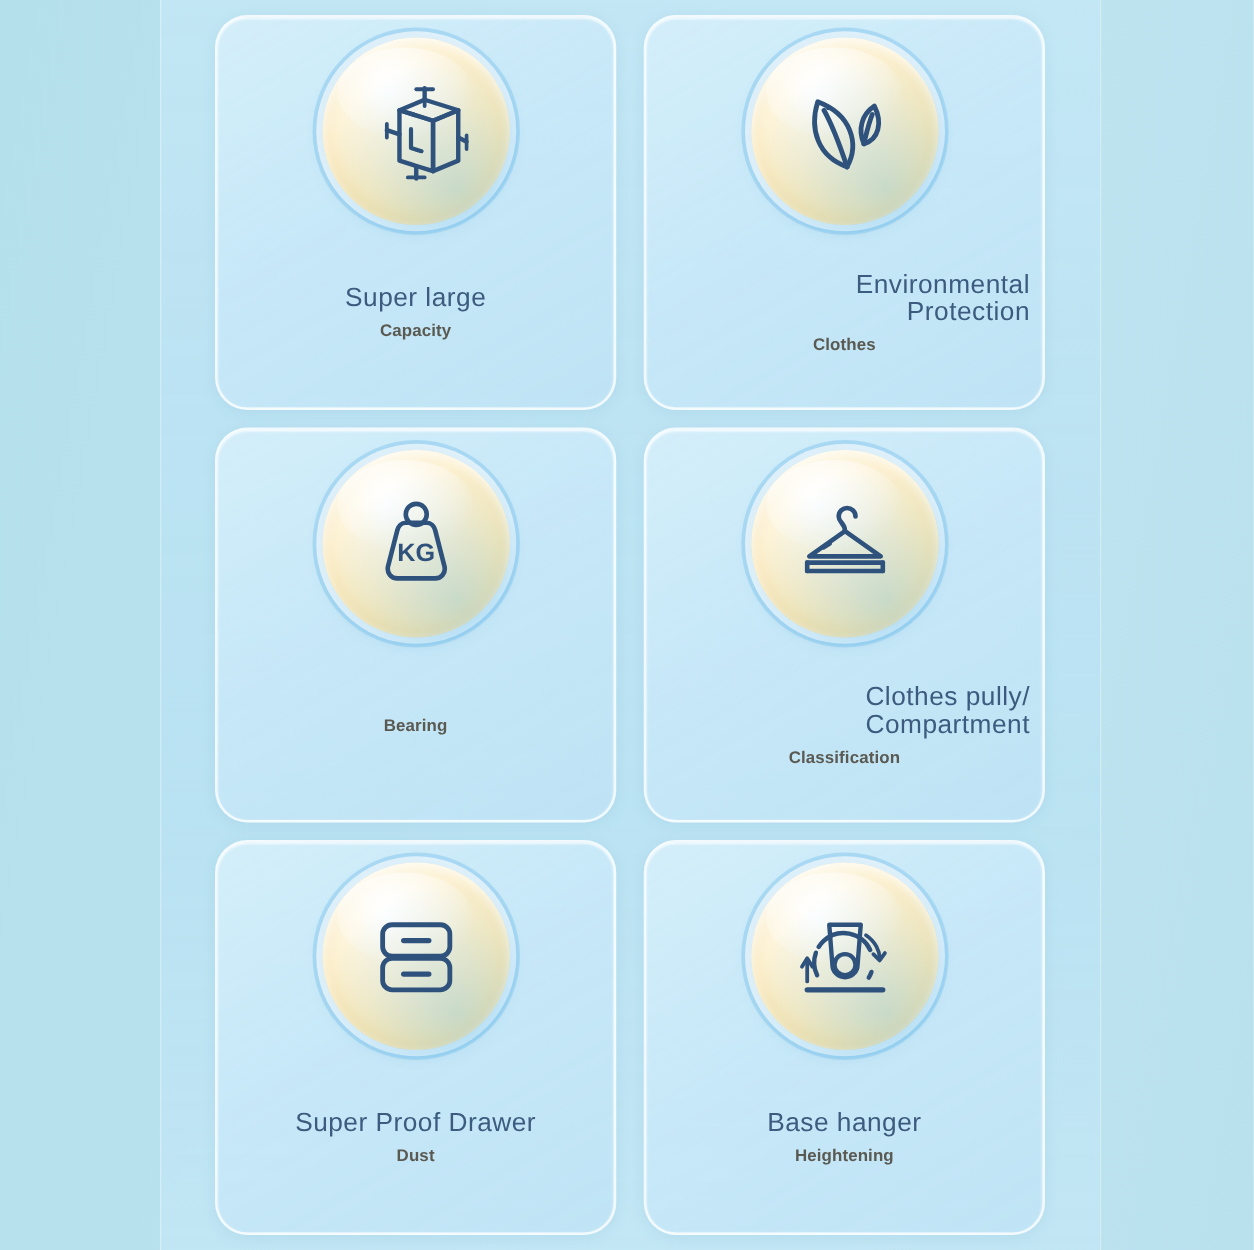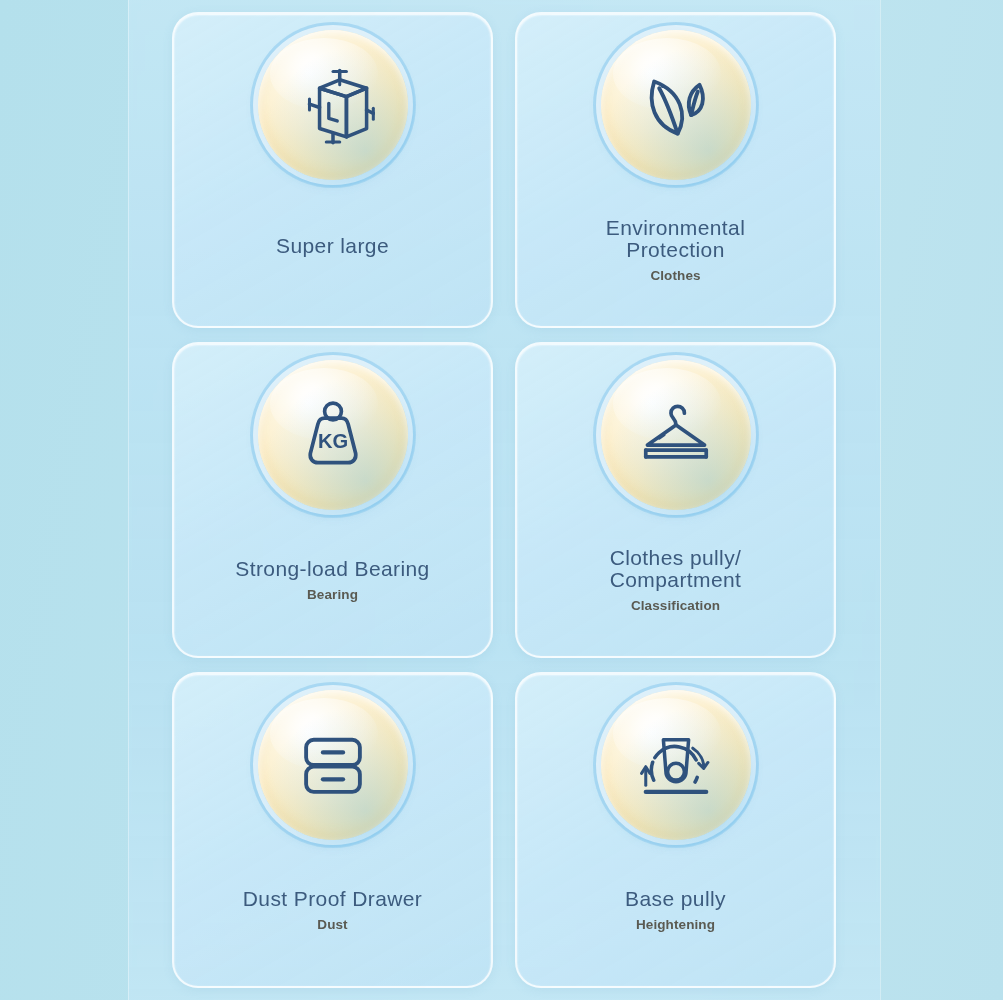--- a/index.html
+++ b/index.html
@@ -165,21 +165,21 @@
   }
   .card-subtitle {
     font-size: 13.5px;
     font-weight: bold;
     letter-spacing: 0.1px;
     color: #5a5a52;
     margin: 0;
   }
 
   
-  .feature-card.two-line .card-title { line-height: 1.06; }
+  .feature-card.two-line .card-title { line-height: 1.06; text-align: right; }
 </style>
 </head>
 <body>
 
 <div id="stage">
 
   <div id="glass-panel"></div>
   <div class="panel-seam left"></div>
   <div class="panel-seam right"></div>
 
@@ -205,20 +205,21 @@
 
           <path d="M90 56 L98 60"></path>
           <path d="M98 54 L98 67" stroke-width="3.6"></path>
 
           <path d="M50 84 L50 95"></path>
           <path d="M42 94 L58 94" stroke-width="3.6"></path>
         </svg>
       </div>
       <div class="card-text">
         <p class="card-title">Super large</p>
+        <p class="card-subtitle">Capacity</p>
       </div>
     </div>
 
     <div class="feature-card two-line">
       <div class="icon-badge">
         <svg viewBox="0 0 100 100" fill="none" stroke="#2f527d" stroke-width="4.6" stroke-linecap="round" stroke-linejoin="round">
 
           <path d="M24 22 C16 48 24 74 52 84 C64 62 56 34 24 22 Z"></path>
 
           <path d="M30 30 C40 48 46 66 52 84"></path>
@@ -241,21 +242,20 @@
         <svg viewBox="0 0 100 100" fill="none" stroke="#2f527d" stroke-width="4.4" stroke-linecap="round" stroke-linejoin="round">
 
           <circle cx="50" cy="22" r="10"></circle>
 
           <path d="M40 30 C36 30 33 33 32 37 L23 72 C22 78 26 83 32 83 L68 83 C74 83 78 78 77 72 L68 37 C67 33 64 30 60 30 Z"></path>
 
           <text x="50" y="66" text-anchor="middle" font-family="Liberation Sans, sans-serif" font-size="24" font-weight="bold" fill="#2f527d" stroke="none">KG</text>
         </svg>
       </div>
       <div class="card-text">
-        <p class="card-title">Strong-load Bearing</p>
         <p class="card-subtitle">Bearing</p>
       </div>
     </div>
 
     <div class="feature-card two-line">
       <div class="icon-badge">
         <svg viewBox="0 0 100 100" fill="none" stroke="#2f527d" stroke-width="4.4" stroke-linecap="round" stroke-linejoin="round">
 
           <path d="M50 38 C50 30 44 30 44 24 C44 19 48 16 52 16 C56 16 60 19 60 24"></path>
 
@@ -281,21 +281,21 @@
         <svg viewBox="0 0 100 100" fill="none" stroke="#2f527d" stroke-width="4.6" stroke-linecap="round" stroke-linejoin="round">
 
           <rect x="18" y="20" width="64" height="30" rx="9"></rect>
           <path d="M38 35 L62 35" stroke-width="5"></path>
 
           <rect x="18" y="52" width="64" height="30" rx="9"></rect>
           <path d="M38 67 L62 67" stroke-width="5"></path>
         </svg>
       </div>
       <div class="card-text">
-        <p class="card-title">Dust Proof Drawer</p>
+        <p class="card-title">Super Proof Drawer</p>
         <p class="card-subtitle">Dust</p>
       </div>
     </div>
 
     <div class="feature-card">
       <div class="icon-badge">
         <svg viewBox="0 0 100 100" fill="none" stroke="#2f527d" stroke-width="4.2" stroke-linecap="round" stroke-linejoin="round">
 
           <path d="M74 44 A28 28 0 1 0 76 62" stroke-dasharray="60 6 22"></path>
 
@@ -306,19 +306,19 @@
           <path d="M14 82 L86 82" stroke-width="5"></path>
 
           <path d="M70 30 C79 36 83 45 83 52" stroke-width="3.6"></path>
           <path d="M77 48 L83 54 L88 47" stroke-width="3.6"></path>
 
           <path d="M14 74 L14 54" stroke-width="3.6"></path>
           <path d="M9 60 L14 52 L19 60" stroke-width="3.6"></path>
         </svg>
       </div>
       <div class="card-text">
-        <p class="card-title">Base pully</p>
+        <p class="card-title">Base hanger</p>
         <p class="card-subtitle">Heightening</p>
       </div>
     </div>
 
   </div>
 </div>
 
 </body></html>

